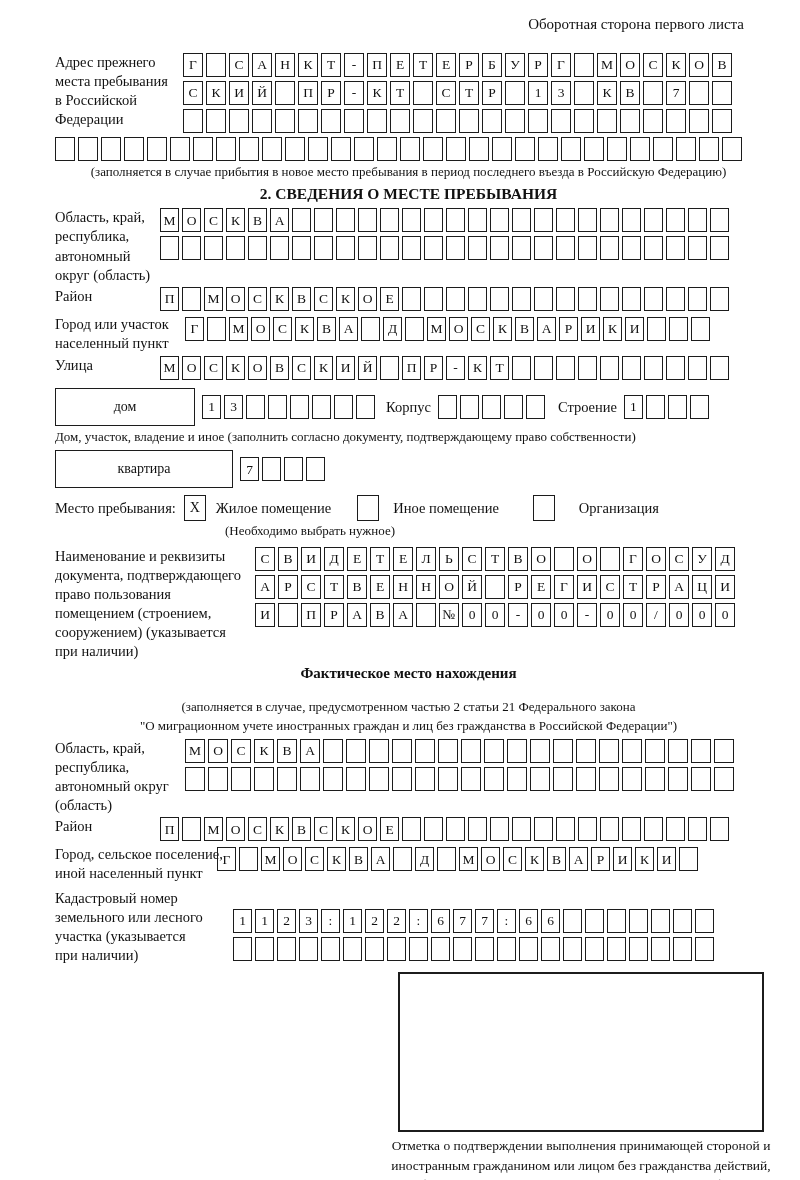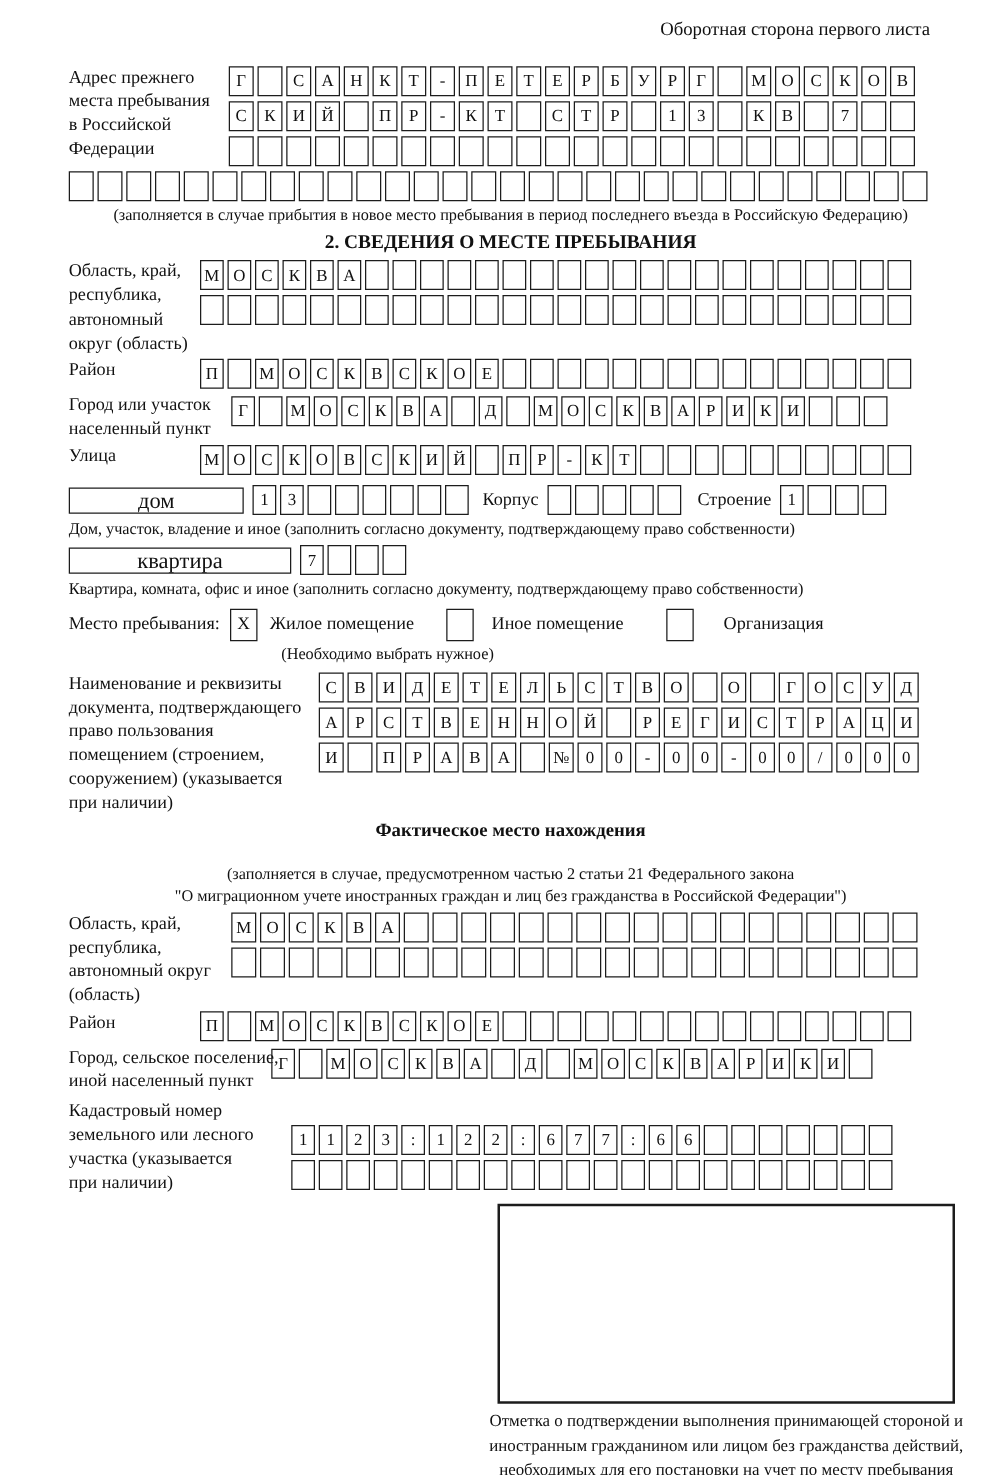--- a/index.html
+++ b/index.html
@@ -23,22 +23,22 @@
     display:flex; align-items:center; justify-content:center;
     font-size:13.5px; line-height:1;
   }
   .cells.wide .cell { width:20px; }
 
   .caption { font-size:13px; line-height:1.25; }
   .center { text-align:center; }
   .sec-title { font-weight:bold; font-size:15.5px; }
 
   .field-box {
-    border:1.8px solid #1c1c1c; height:21px;
-    display:flex; align-items:center; justify-content:center; font-size:18px;
+    border:1.8px solid #1c1c1c; height:38px;
+    display:flex; align-items:center; justify-content:center; font-size:14px;
   }
   .inline-lbl { font-size:14.5px; white-space:nowrap; }
   .checkbox {
     width:22px; height:26px; border:1.8px solid #1c1c1c; flex:0 0 auto;
     display:flex; align-items:center; justify-content:center; font-size:14px;
   }
   .mark-box { width:366px; height:160px; border:2px solid #1c1c1c; margin-left:343px; margin-top:7px; }
   .mark-caption { width:402px; margin-left:325px; margin-top:4px; text-align:center; font-size:13.5px; line-height:1.45; }
 </style>
 </head>
@@ -368,21 +368,20 @@
 
   <div class="flex-row" style="margin-top:5px; align-items:center; gap:7px;">
     <div class="field-box" style="width:178px;">квартира</div>
     <div class="cells">
         <div class="cell">7</div>
         <div class="cell"></div>
         <div class="cell"></div>
         <div class="cell"></div>
       </div>
   </div>
-  <div class="caption" style="margin-top:3px;">Квартира, комната, офис и иное (заполнить согласно документу, подтверждающему право собственности)</div>
 
   <div class="flex-row" style="margin-top:7px; align-items:center;">
     <span class="inline-lbl">Место пребывания:</span>
     <div class="checkbox" style="margin-left:8px;">X</div>
     <span class="inline-lbl" style="margin-left:10px;">Жилое помещение</span>
     <div class="checkbox" style="margin-left:26px;"></div>
     <span class="inline-lbl" style="margin-left:14px;">Иное помещение</span>
     <div class="checkbox" style="margin-left:34px;"></div>
     <span class="inline-lbl" style="margin-left:24px;">Организация</span>
   </div>

